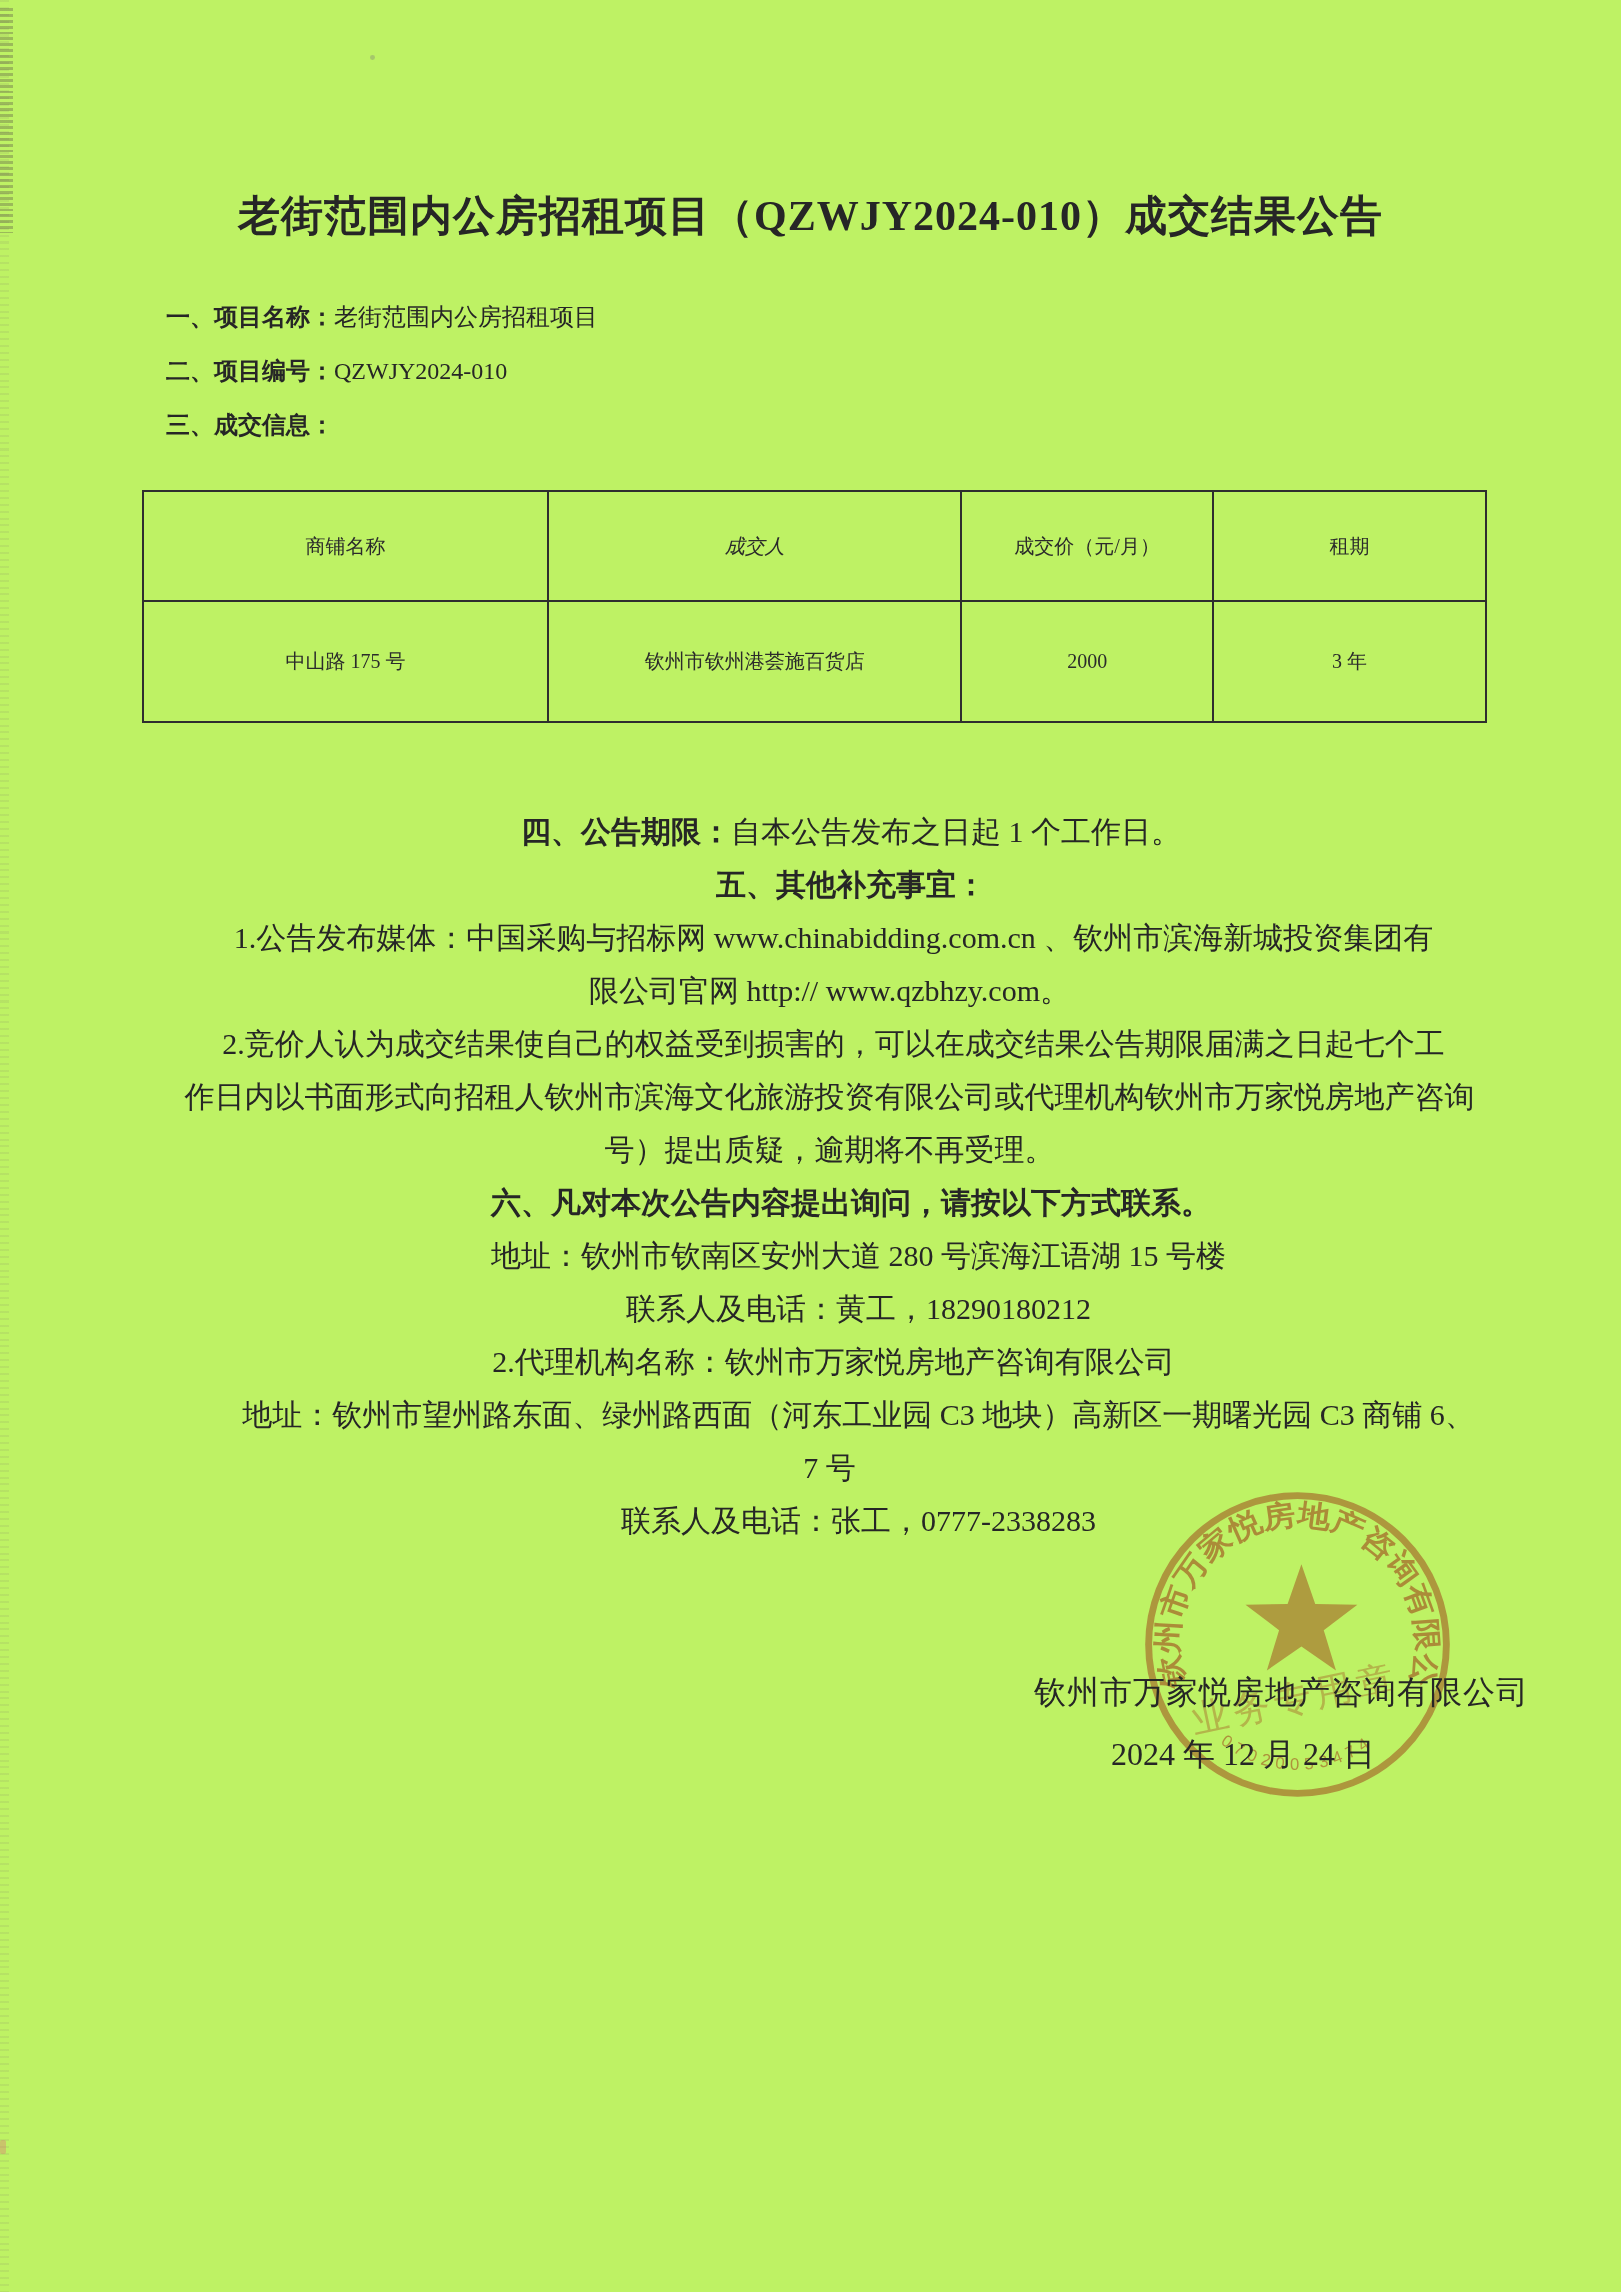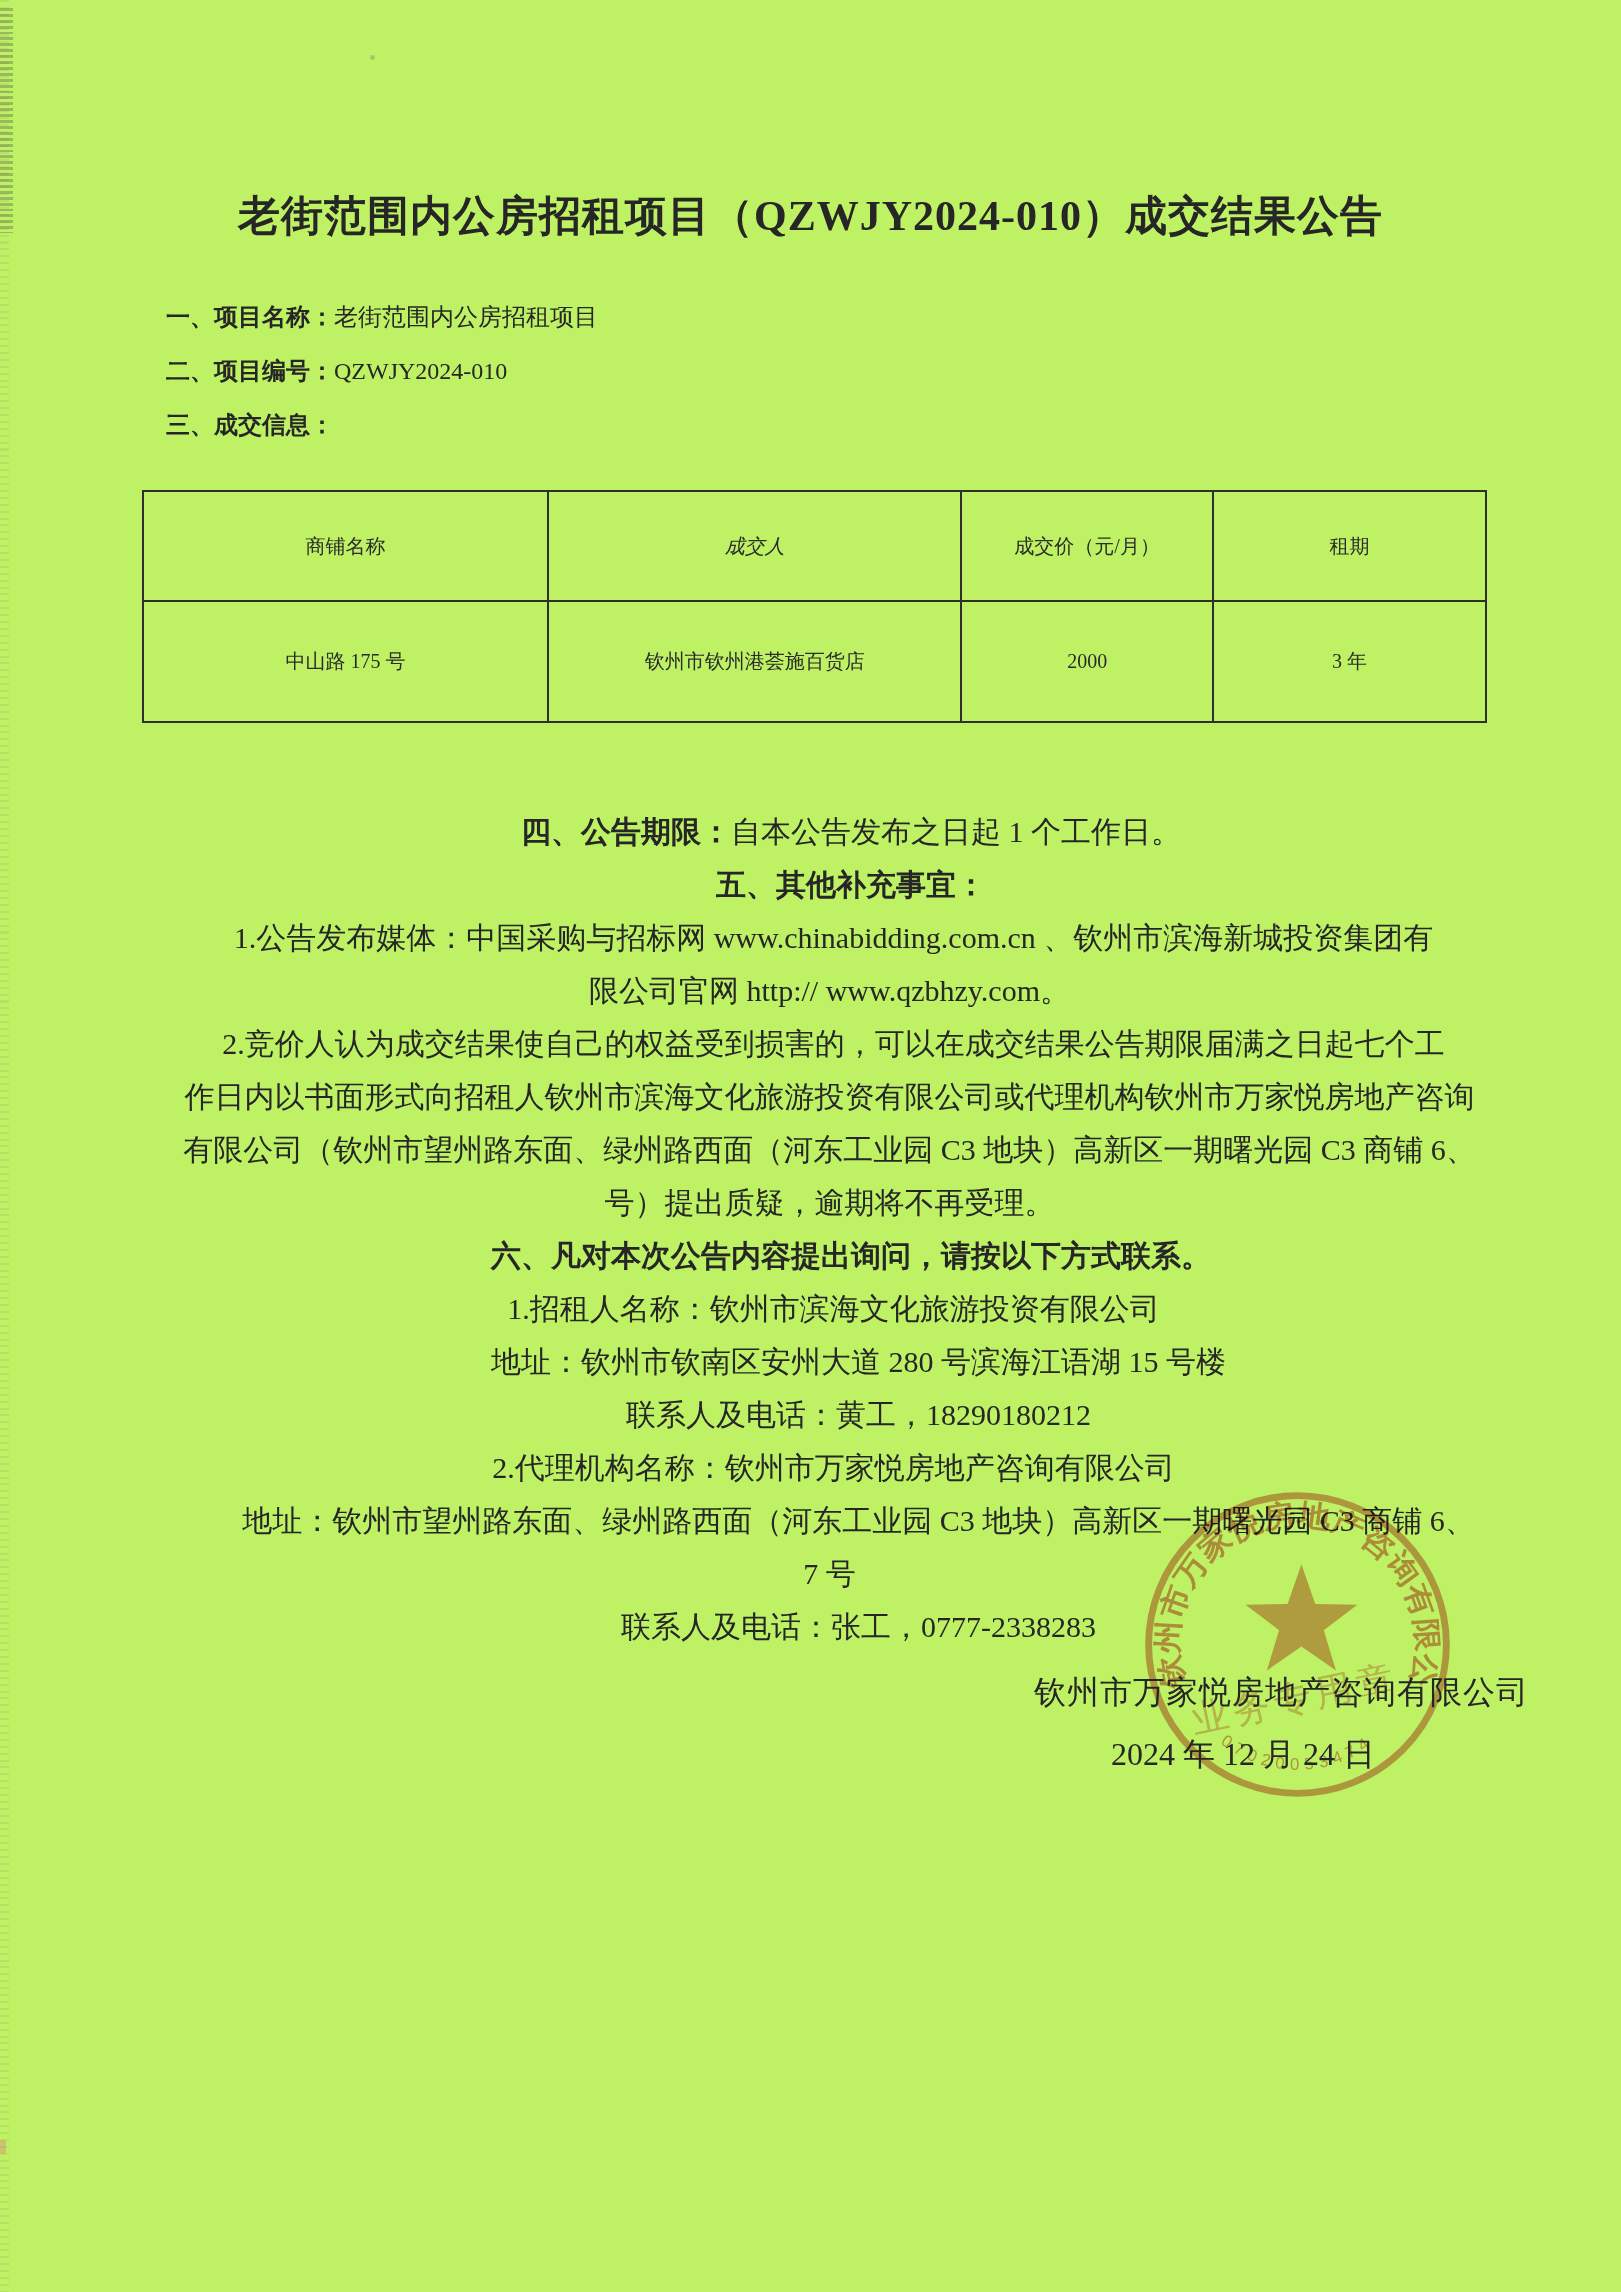--- a/index.html
+++ b/index.html
@@ -141,30 +141,24 @@
     <div class="bline ind-none">
       <span class="val">限公司官网 http:// www.qzbhzy.com。</span>
     </div>
     <div class="bline ind-num">
       <span class="val">2.竞价人认为成交结果使自己的权益受到损害的，可以在成交结果公告期限届满之日起七个工</span>
     </div>
     <div class="bline ind-none">
       <span class="val">作日内以书面形式向招租人钦州市滨海文化旅游投资有限公司或代理机构钦州市万家悦房地产咨询</span>
     </div>
     <div class="bline ind-none">
-      <span class="val">有限公司（钦州市望州路东面、绿州路西面（河东工业园 C3 地块）高新区一期曙光园 C3 商铺 6、</span>
-    </div>
-    <div class="bline ind-none">
       <span class="val">号）提出质疑，逾期将不再受理。</span>
     </div>
     <div class="bline ind-heading">
       <span class="lbl">六、凡对本次公告内容提出询问，请按以下方式联系。</span>
-    </div>
-    <div class="bline ind-num">
-      <span class="val">1.招租人名称：钦州市滨海文化旅游投资有限公司</span>
     </div>
     <div class="bline ind-sub">
       <span class="val">地址：钦州市钦南区安州大道 280 号滨海江语湖 15 号楼</span>
     </div>
     <div class="bline ind-sub">
       <span class="val">联系人及电话：黄工，18290180212</span>
     </div>
     <div class="bline ind-num">
       <span class="val">2.代理机构名称：钦州市万家悦房地产咨询有限公司</span>
     </div>

